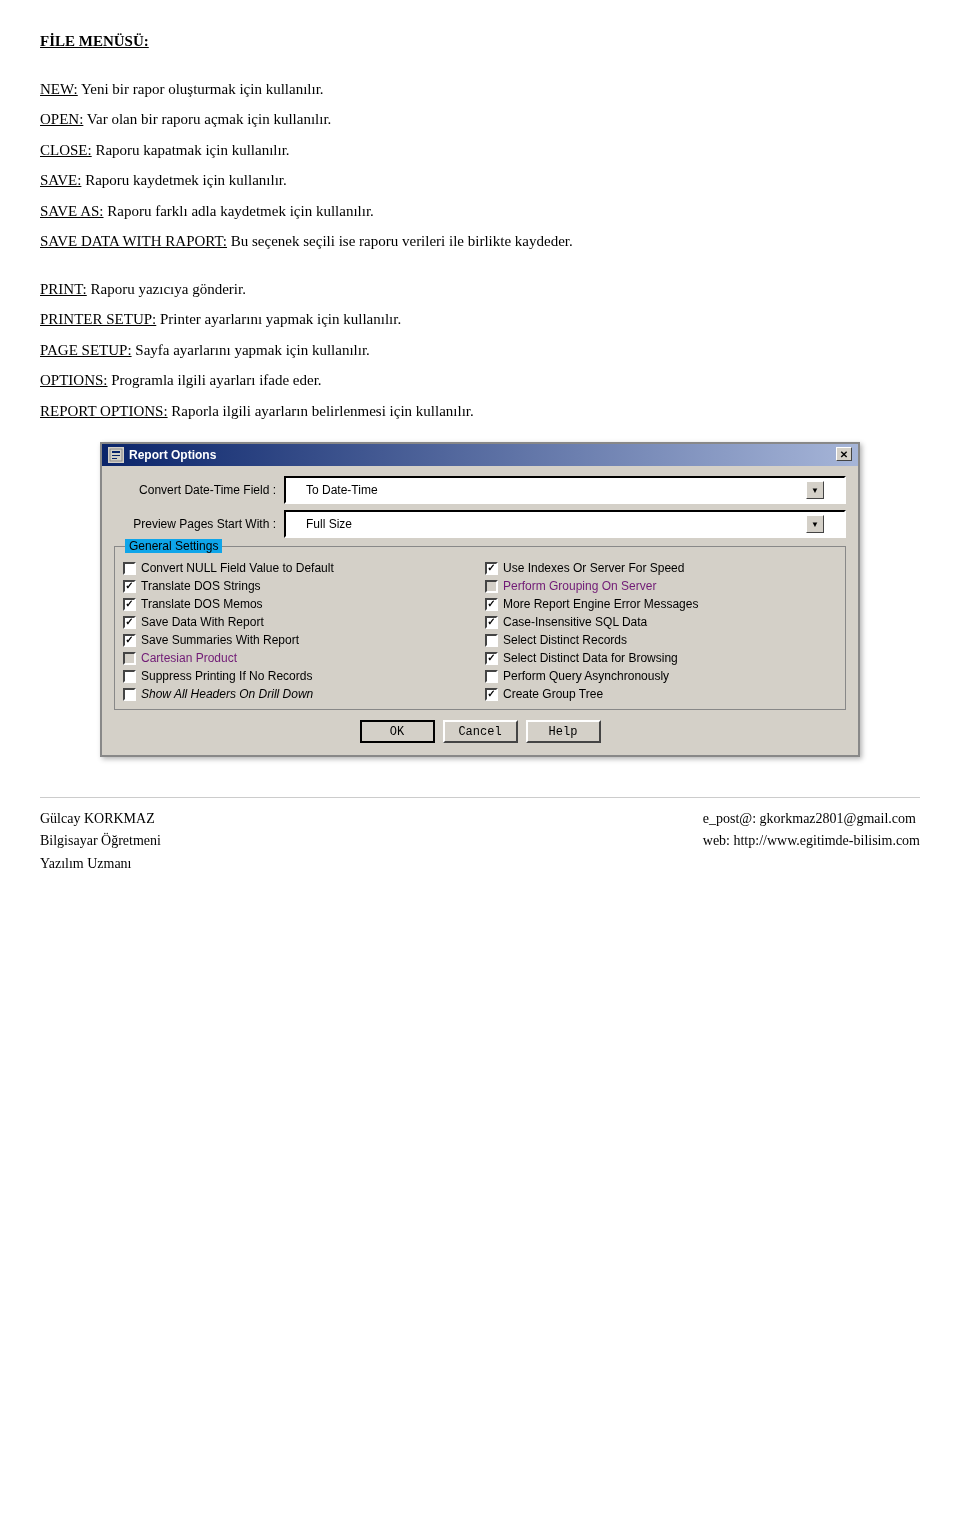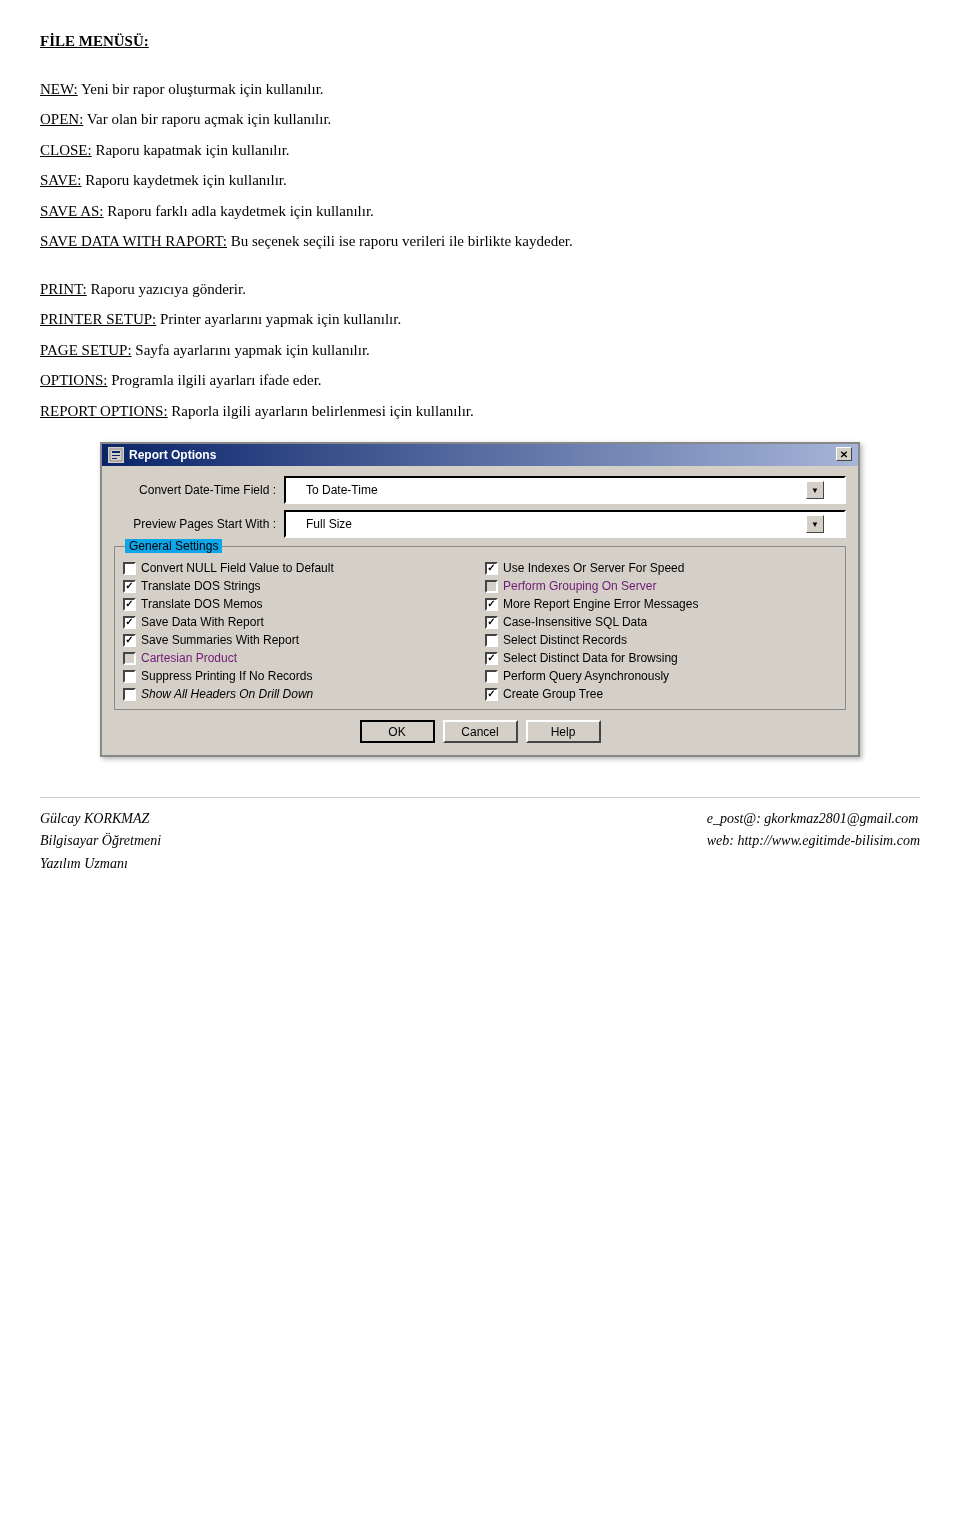--- a/index.html
+++ b/index.html
@@ -190,21 +190,21 @@
     }
     .win-btn {
       min-width: 75px;
       height: 23px;
       background: #d4d0c8;
       border: 2px solid;
       border-top-color: #fff;
       border-left-color: #fff;
       border-bottom-color: #444;
       border-right-color: #444;
-      font-family: Liberation Sans, sans-serif;
+      font-family: Liberation Mono, monospace;
       font-size: 12px;
       cursor: pointer;
       padding: 0 8px;
       display: flex;
       align-items: center;
       justify-content: center;
     }
     .win-btn.default-btn {
       border: 2px solid #000;
       box-shadow: inset 0 0 0 1px #d4d0c8;
@@ -214,21 +214,20 @@
     .footer {
       margin-top: 40px;
       border-top: 1px solid #ccc;
       padding-top: 10px;
       display: flex;
       justify-content: space-between;
       font-size: 14px;
     }
     .footer-left, .footer-right {
       line-height: 1.6;
-      font-style: italic;
     }
   </style>
 </head>
 <body>
 
 <div class="content-area">
 
   <p>
     <span class="underline-bold">FİLE MENÜSÜ:</span>
   </p>

